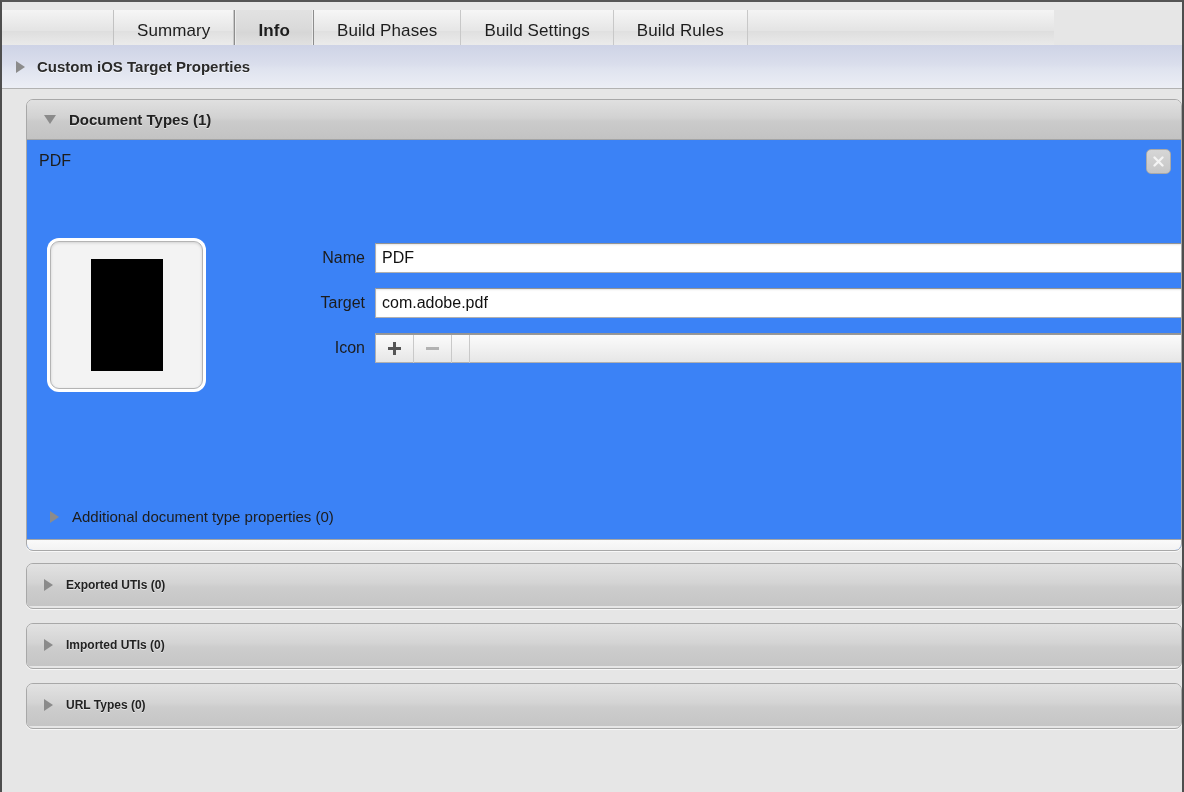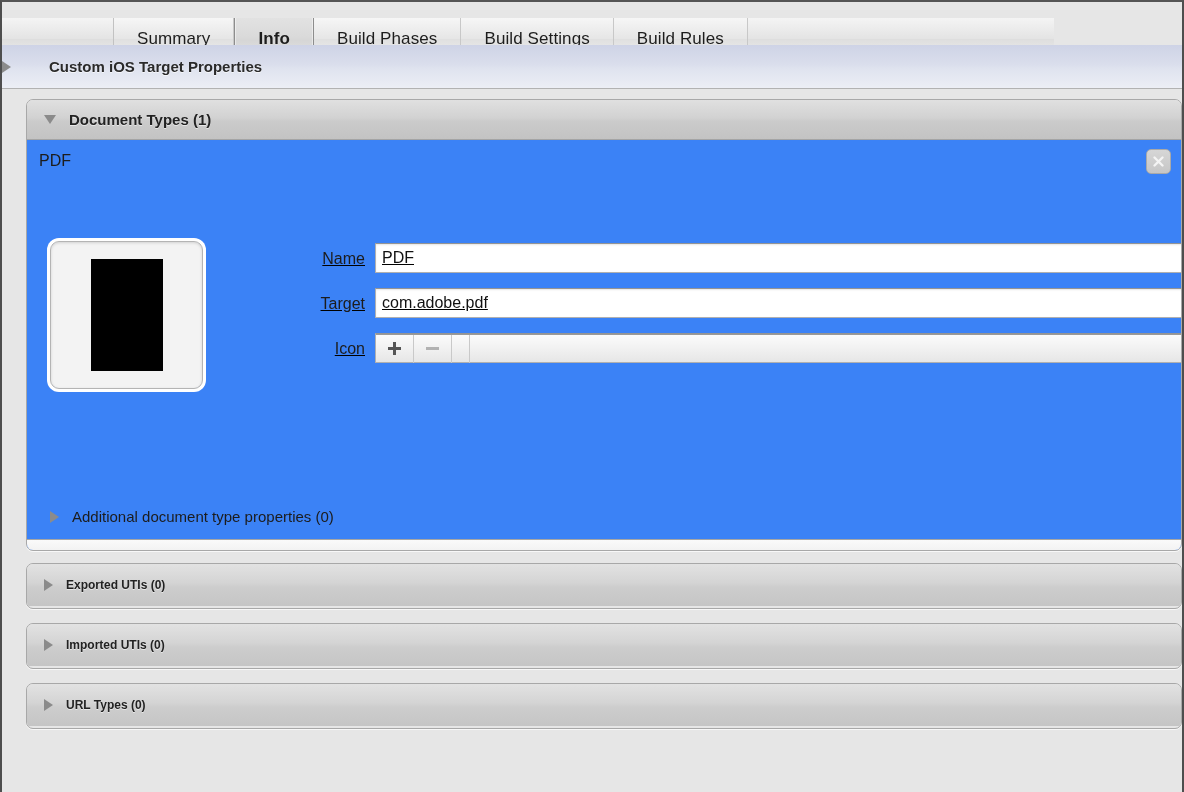--- a/index.html
+++ b/index.html
@@ -19,21 +19,21 @@
     height: 792px;
     background: #e6e6e6;
     border-left: 2px solid #4e4e4e;
     border-right: 2px solid #4e4e4e;
     border-top: 2px solid #555;
   }
 
   
   .tabbar {
     position: absolute;
-    left: 0; top: 16px;
+    left: 0; top: 8px;
     width: 1052px;
     height: 42px;
     display: flex;
     align-items: stretch;
     background: linear-gradient(to bottom, #f2f2f2 0%, #e2e2e2 48%, #dcdcdc 52%, #ececec 100%);
     border-bottom: 1px solid #9a9a9a;
   }
   .tab-spacer-left {
     width: 112px;
     background: linear-gradient(to bottom, #f4f4f4 0%, #e4e4e4 50%, #dedede 52%, #efefef 100%);
@@ -66,21 +66,21 @@
   
   .custom-bar {
     position: absolute;
     left: 0; top: 43px;
     width: 1180px;
     height: 44px;
     display: flex;
     align-items: center;
     background: linear-gradient(to bottom, #ced3e6 0%, #dadeec 45%, #dfe3ef 55%, #eceef5 100%);
     border-bottom: 1px solid #b2b2b2;
-    gap: 26px;
+    padding-left: 14px;
   }
   .custom-bar .title {
     font-size: 15px;
     font-weight: bold;
     color: #2a2a2a;
     margin-left: 12px;
     text-shadow: 0 1px 0 rgba(255,255,255,0.65);
   }
 
   
@@ -183,22 +183,21 @@
     align-items: center;
     justify-content: center;
   }
   .thumb-icon {
     width: 72px; height: 112px;
     background: #000000;
   }
   .form-row {
     position: absolute;
     display: flex;
-    align-items: flex-end;
-    text-decoration: underline;
+    align-items: center;
   }
   .form-label {
     width: 100px;
     text-align: right;
     font-size: 16px;
     color: #1c1c1c;
     padding-right: 10px;
     line-height: 28px;
   }
   .text-field {

